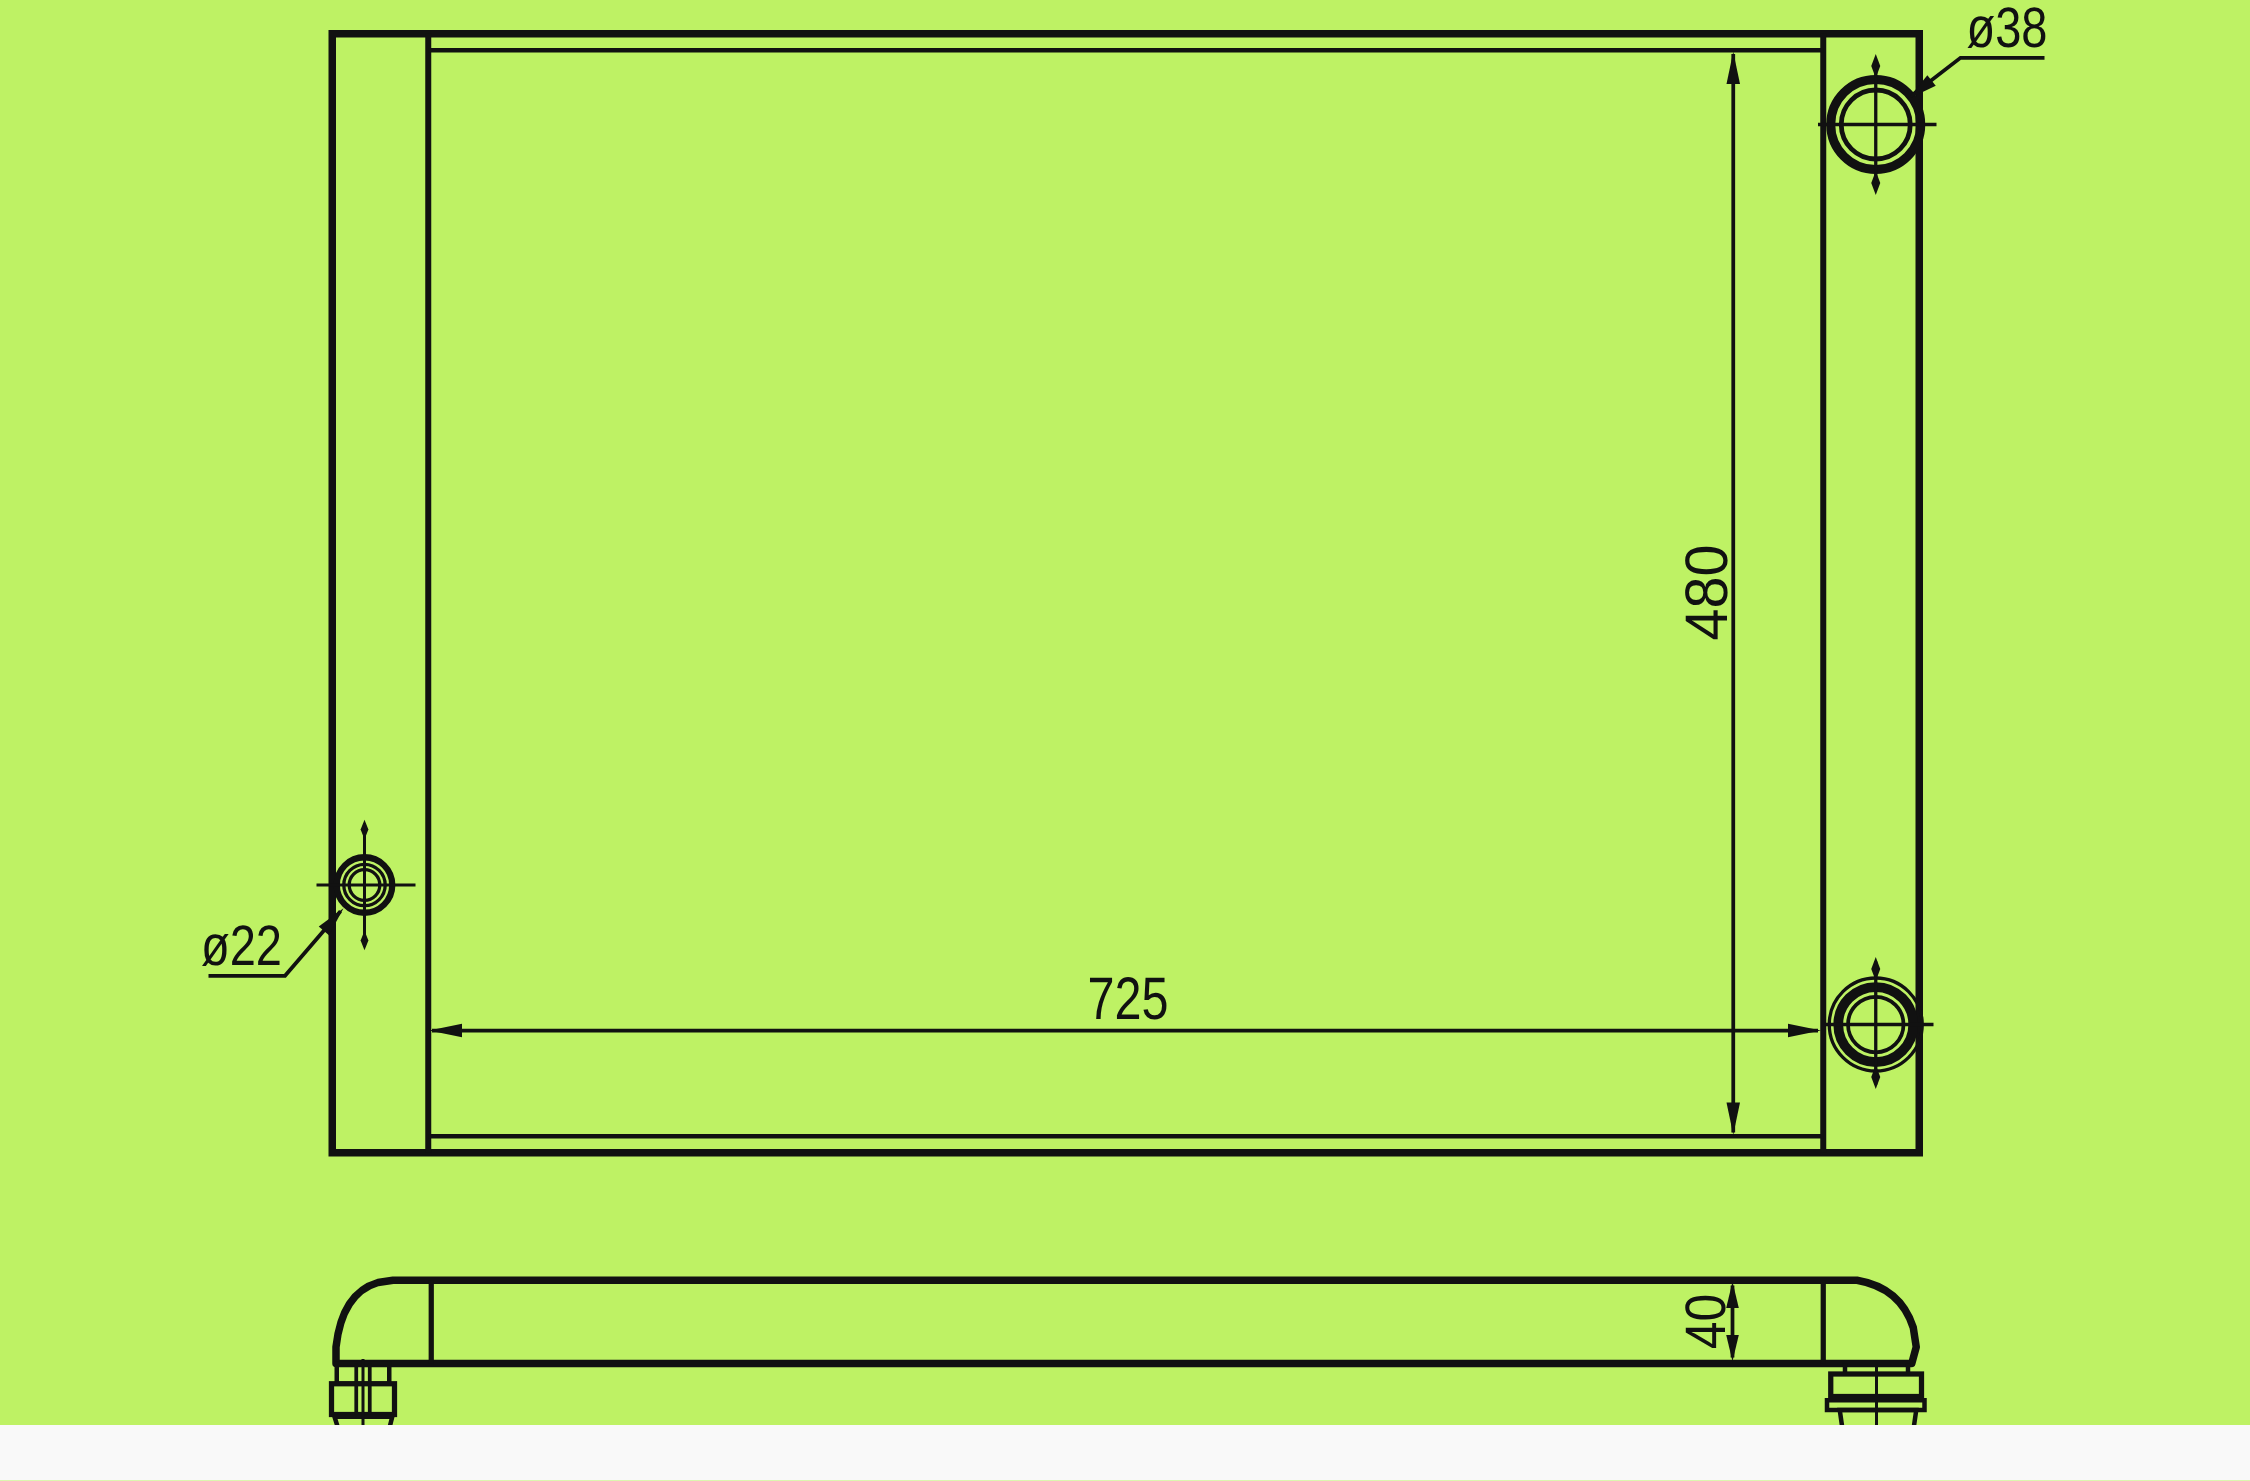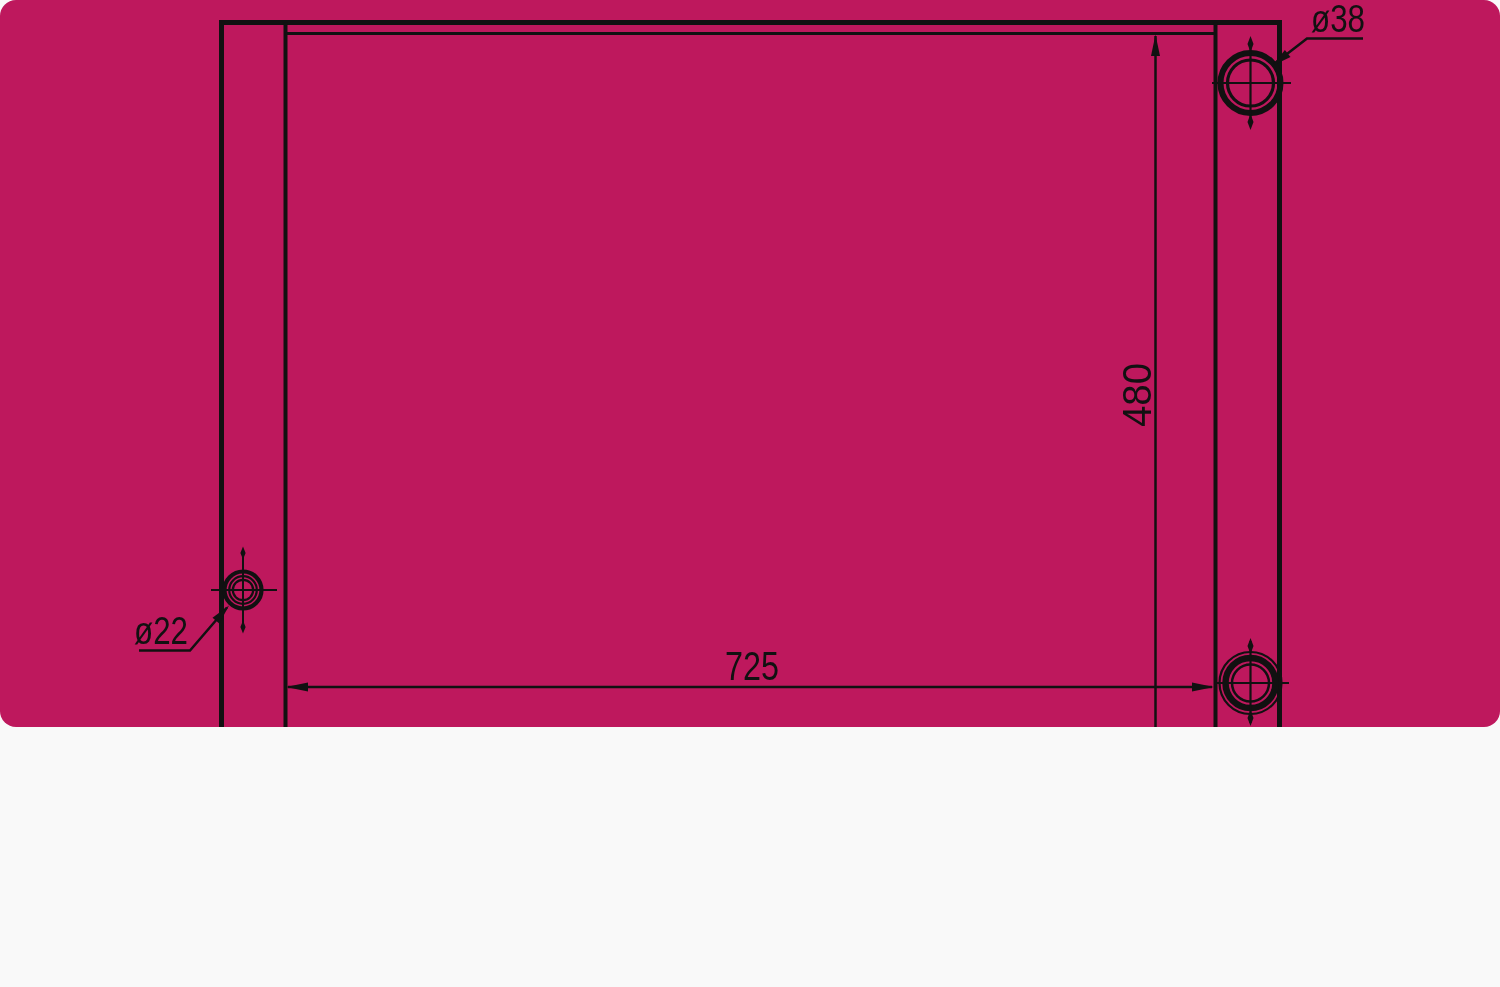--- a/index.html
+++ b/index.html
@@ -1,23 +1,22 @@
 <!DOCTYPE html>
 <html><head>
 <meta charset="utf-8">
 <style>
   html, body { margin: 0; padding: 0; background: #f9f9f9; }
   .canvas {
     position: relative;
     width: 1500px;
-    height: 727px;
-    background: #be185d;
+    height: 950px;
+    background: #bef264;
     overflow: hidden;
     font-family: "Liberation Sans", sans-serif;
-    border-radius: 16px;
   }
   svg { display: block; }
   svg text {
     font-family: "Liberation Sans", "DejaVu Sans", sans-serif;
     fill: #111;
     stroke: none;
   }
   .stroke { stroke: #111; fill: none; }
   .fill   { fill: #111; stroke: none; }
   .dimtxt { font-size: 40px; }

